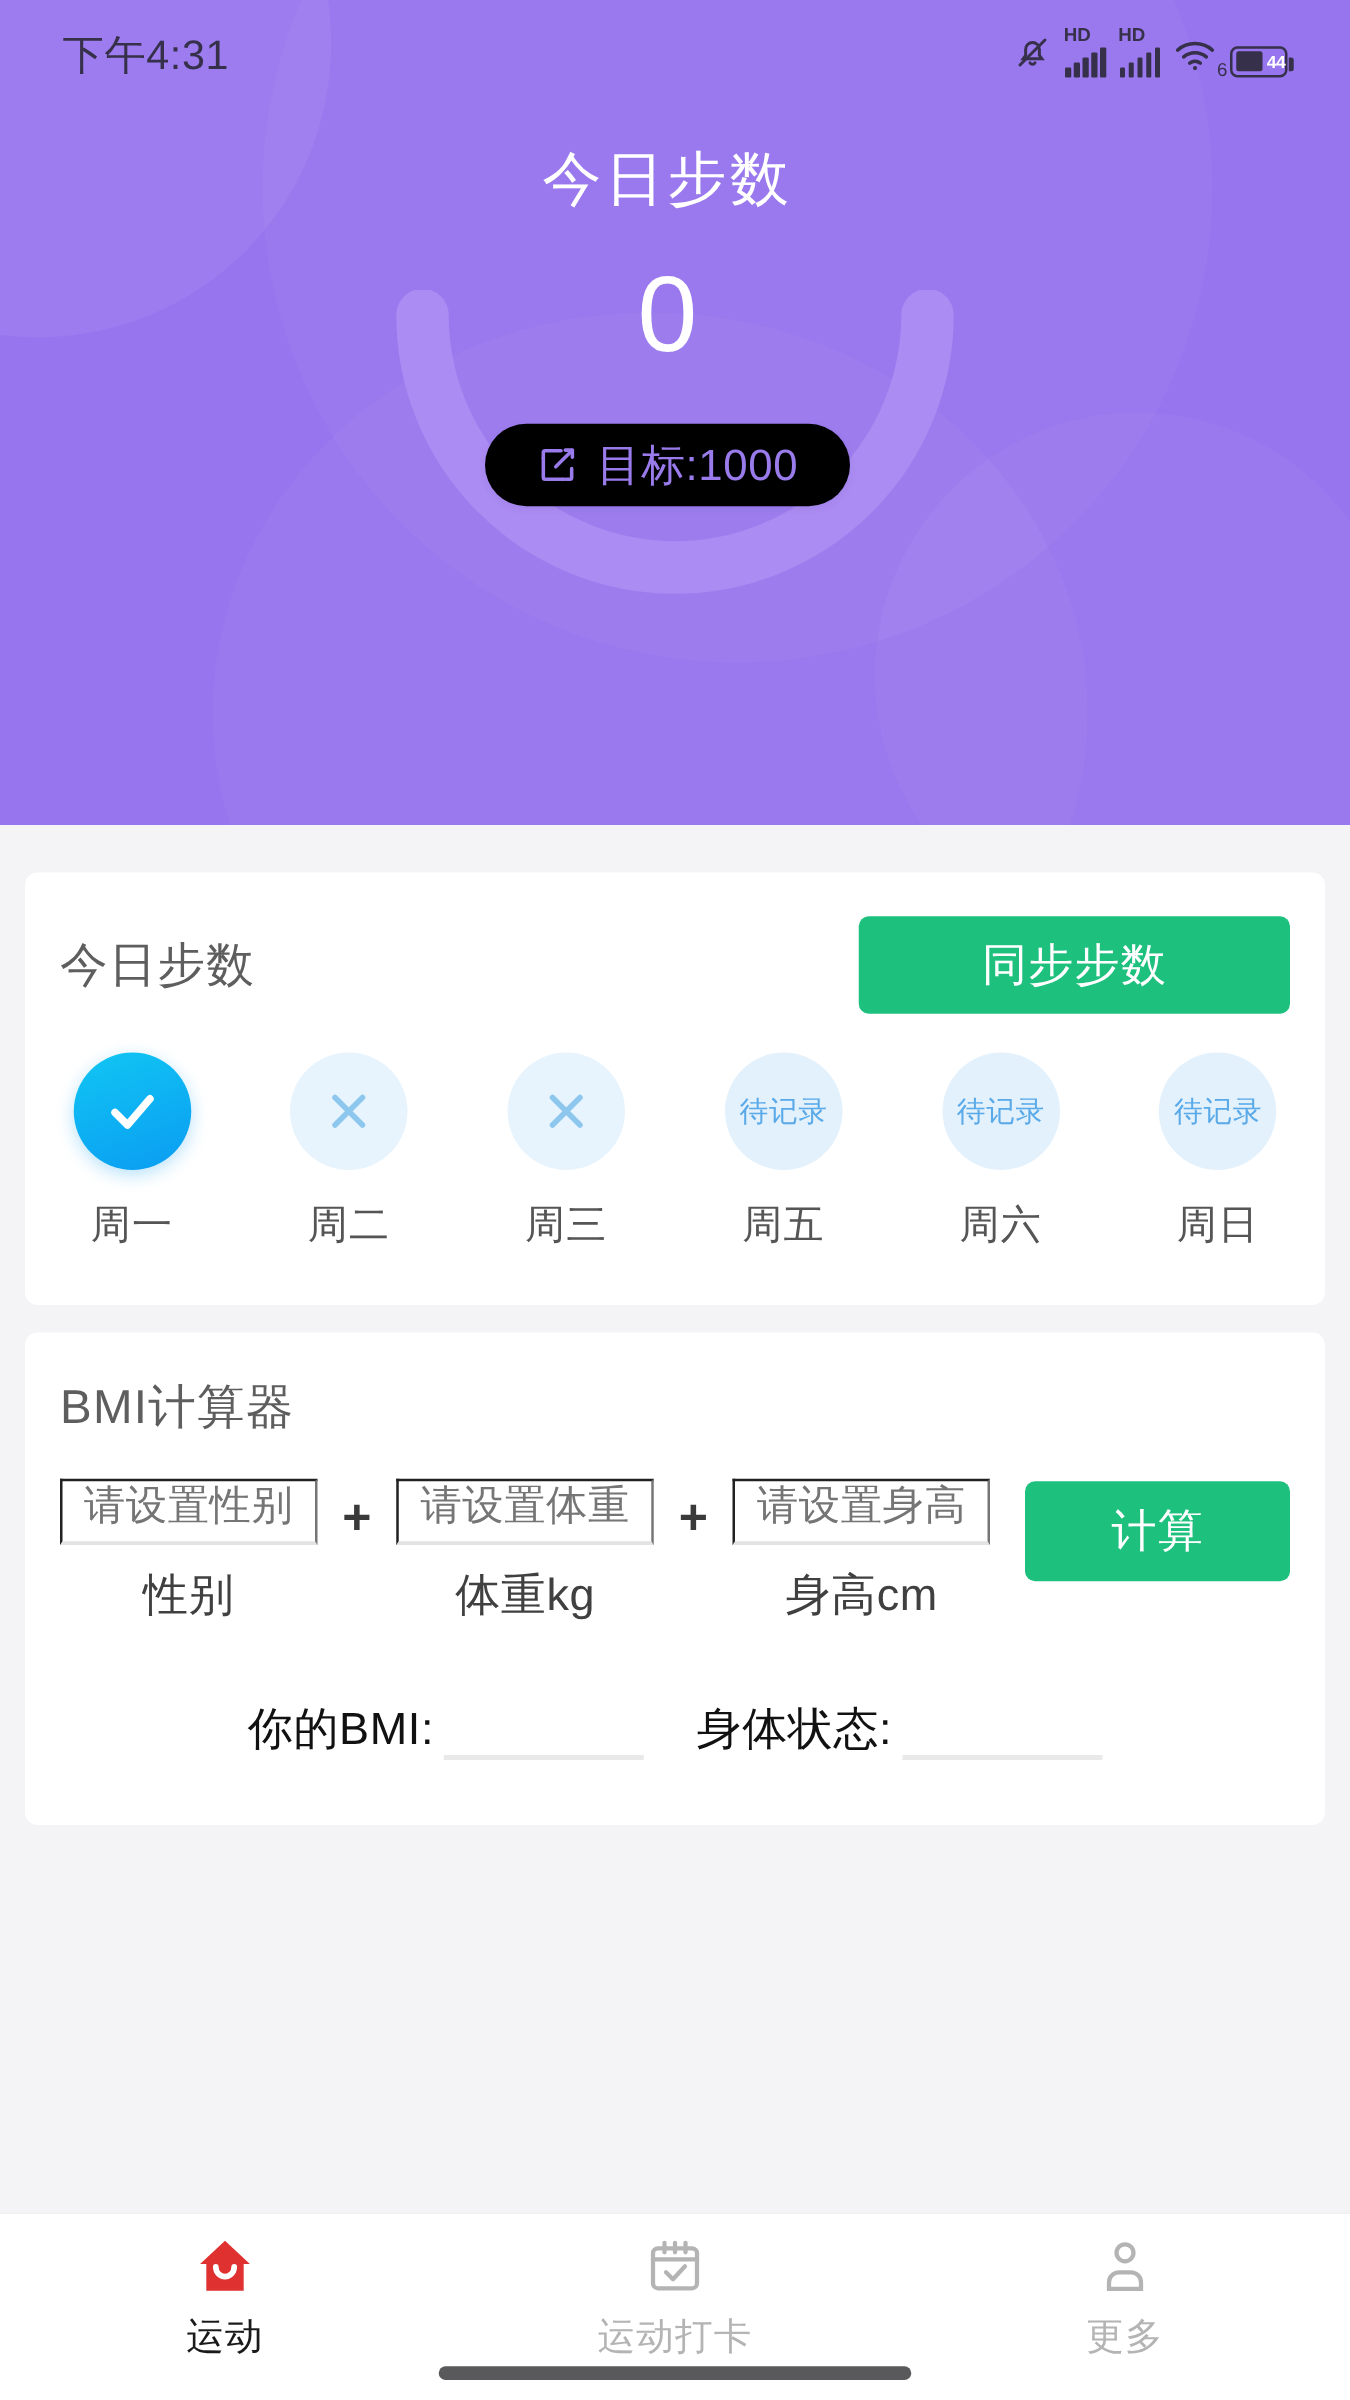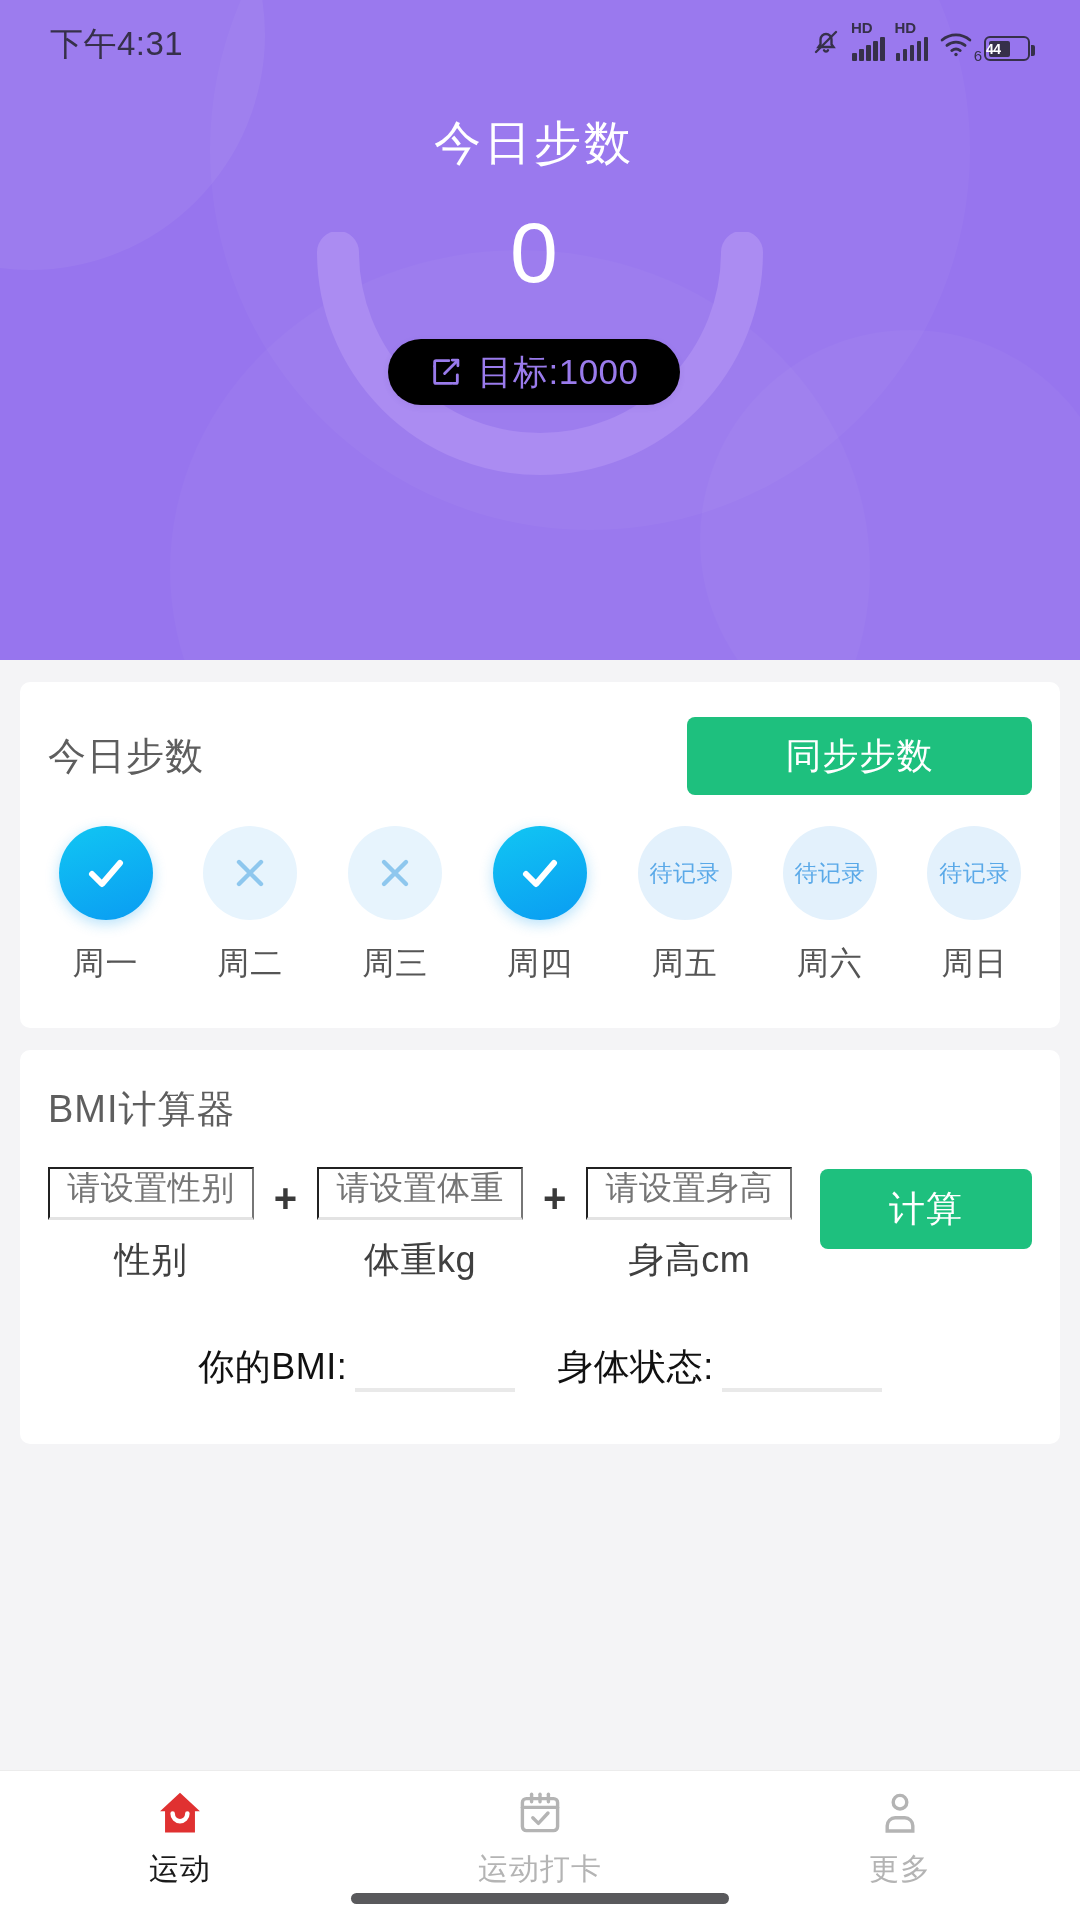--- a/index.html
+++ b/index.html
@@ -2,21 +2,21 @@
 <html><head>
 <meta charset="utf-8">
 <style>
   * { margin:0; padding:0; box-sizing:border-box; }
   html, body {
     width:1080px; height:1920px;
     background:#f4f4f6;
     font-family:"Liberation Sans","DejaVu Sans",sans-serif;
     overflow:hidden;
   }
-  #app { position:relative; width:1080px; height:1920px; display:flex; flex-direction:column; }
+  #app { position:relative; width:1080px; height:1920px; display:flex; flex-direction:column;gap:16px; }
 
   
   .header {
     position:relative;
     width:1080px; height:660px;
     background:#9775ee;
     overflow:hidden;
     flex:0 0 auto;
   }
   
@@ -38,21 +38,21 @@
   .hd-tag { position:absolute; top:-17px; left:-1px; font-size:15px; font-weight:bold; line-height:1; }
   .bars { display:flex; align-items:flex-end; gap:2.5px; height:24px; }
   .bars i { width:4.5px; background:#36304a; display:block; border-radius:1px; }
   .bars i:nth-child(1){height:8px;} .bars i:nth-child(2){height:12px;}
   .bars i:nth-child(3){height:16px;} .bars i:nth-child(4){height:20px;}
   .bars i:nth-child(5){height:24px;}
   .wifi-wrap { position:relative; }
   .wifi-sub { position:absolute; right:-9px; bottom:-3px; font-size:15px; }
   .battery {
     position:relative; width:46px; height:25px; border:2.5px solid #36304a;
-    border-radius:6px; display:flex; align-items:center; justify-content:flex-start;
+    border-radius:6px; display:flex; align-items:center; justify-content:flex-end;
   }
   .battery:after{ content:""; position:absolute; right:-7px; top:7px; width:4px; height:11px;
     background:#36304a; border-radius:0 2px 2px 0; }
   .battery-fill { position:absolute; left:2.5px; top:2.5px; bottom:2.5px; width:50%;
     background:#36304a; border-radius:2px; }
   .battery-txt { position:relative; font-size:14px; color:#fff; font-weight:bold; z-index:2; letter-spacing:-.5px;}
 
   .ring-svg { position:absolute; left:50%; top:232px; transform:translateX(-50%); z-index:2; }
 
   .header-center {
@@ -253,28 +253,20 @@
 
         <div class="day">
           <div class="day-circle miss">
             <svg width="44" height="44" viewBox="0 0 24 24" fill="none" stroke="#8ec7ee" stroke-width="2.4" stroke-linecap="round">
                 <path d="M6 6 18 18M18 6 6 18"></path>
               </svg>
           </div>
           <div class="day-label">周三</div>
         </div>
 
-        <div class="day">
-          <div class="day-circle done">
-            <svg width="48" height="48" viewBox="0 0 24 24" fill="none" stroke="#ffffff" stroke-width="3" stroke-linecap="round" stroke-linejoin="round">
-                <path d="M5 12.5 10 17.5 19 7"></path>
-              </svg>
-          </div>
-          <div class="day-label">周四</div>
-        </div>
 
         <div class="day">
           <div class="day-circle pending">
             <span class="pending-txt">待记录</span>
           </div>
           <div class="day-label">周五</div>
         </div>
 
         <div class="day">
           <div class="day-circle pending">

